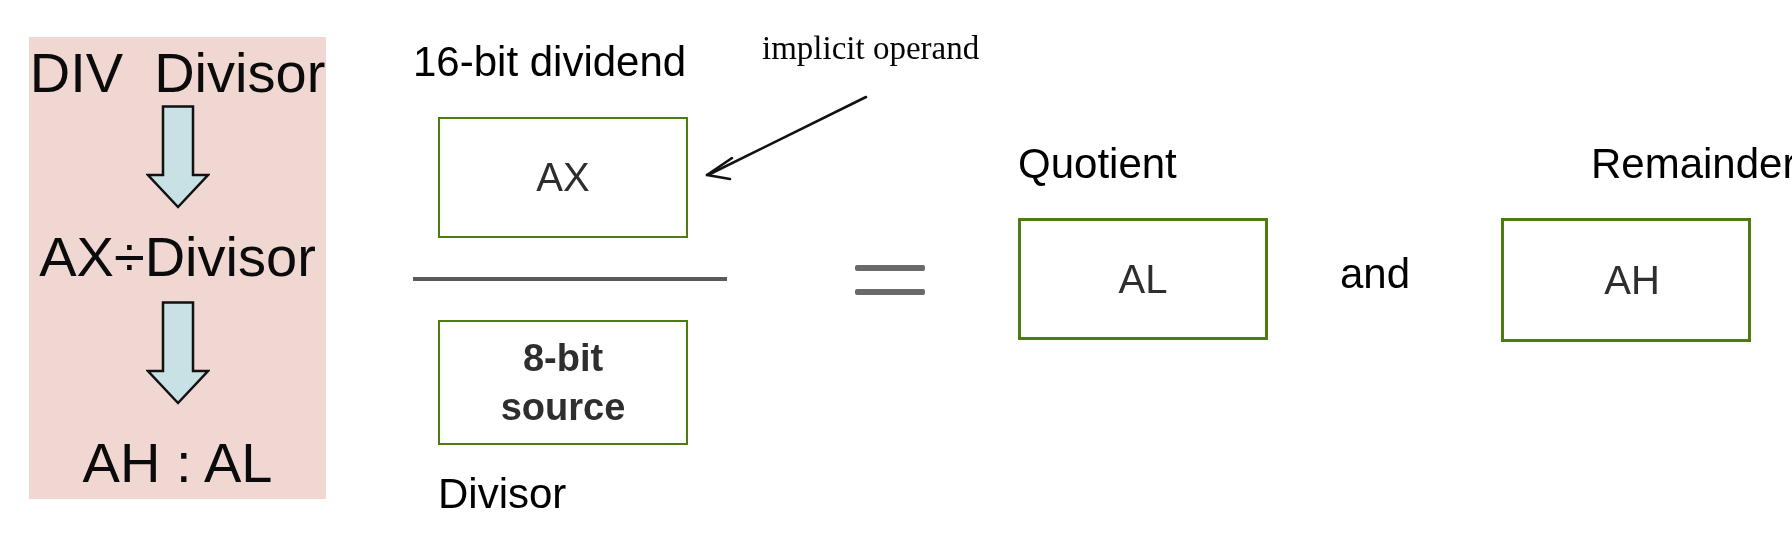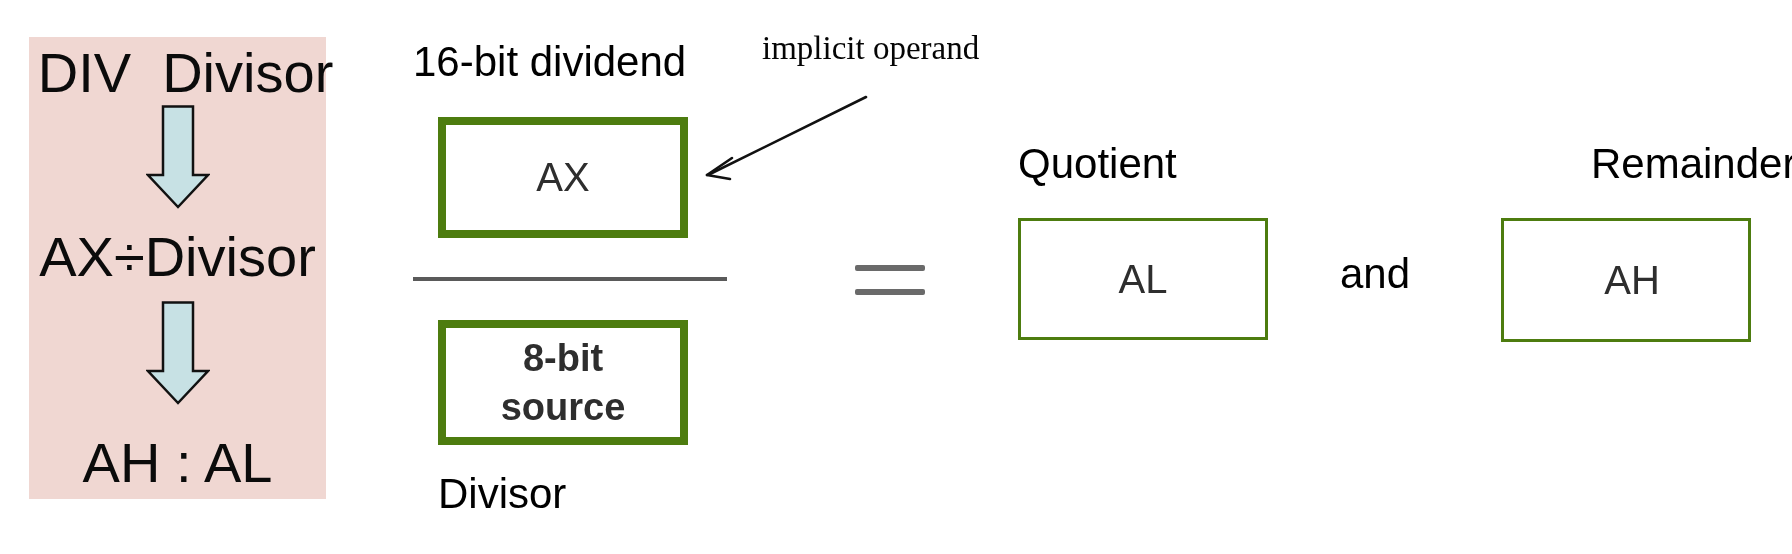--- a/index.html
+++ b/index.html
@@ -42,21 +42,21 @@
   
   .diagram-label {
     color: #000000;
     font-size: 42px;
     line-height: 1.05;
     text-align: left;
     white-space: nowrap;
   }
   .register-box {
     background: #ffffff;
-    border: 8px solid #4d7c0f;
+    border: 2px solid #4d7c0f;
     display: flex;
     align-items: center;
     justify-content: center;
     flex-direction: column;
     color: #2e2e2e;
     font-size: 40px;
     text-align: center;
   }
   .thin-border { border-width: 3px; }
 
@@ -93,21 +93,21 @@
     left: 0; top: 0;
     pointer-events: none;
   }
 </style>
 </head>
 <body>
 
 <div id="canvas">
 
   <div id="left-panel" class="abs">
-    <div class="panel-text" style="top: 8px; margin-left: 8px;">DIV  Divisor</div>
+    <div class="panel-text" style="top: 8px;">DIV  Divisor</div>
 
     <svg class="block-arrow" style="top: 68px;" width="64" height="104" viewBox="0 0 64 104">
       <polygon points="17,1.5 47,1.5 47,70 62,70 32,102 2,70 17,70" stroke-width="2.5" fill="#c7e1e4"></polygon>
       <polygon points="17,1.5 47,1.5 47,70 62,70 32,102 2,70 17,70" fill="none" stroke-width="2.5" stroke="#111111"></polygon>
     </svg>
 
     <div class="panel-text" style="top: 192px;">AX÷Divisor</div>
 
     <svg class="block-arrow" style="top: 264px;" width="64" height="104" viewBox="0 0 64 104">
       <polygon points="17,1.5 47,1.5 47,70 62,70 32,102 2,70 17,70" stroke-width="2.5" fill="#c7e1e4"></polygon>

